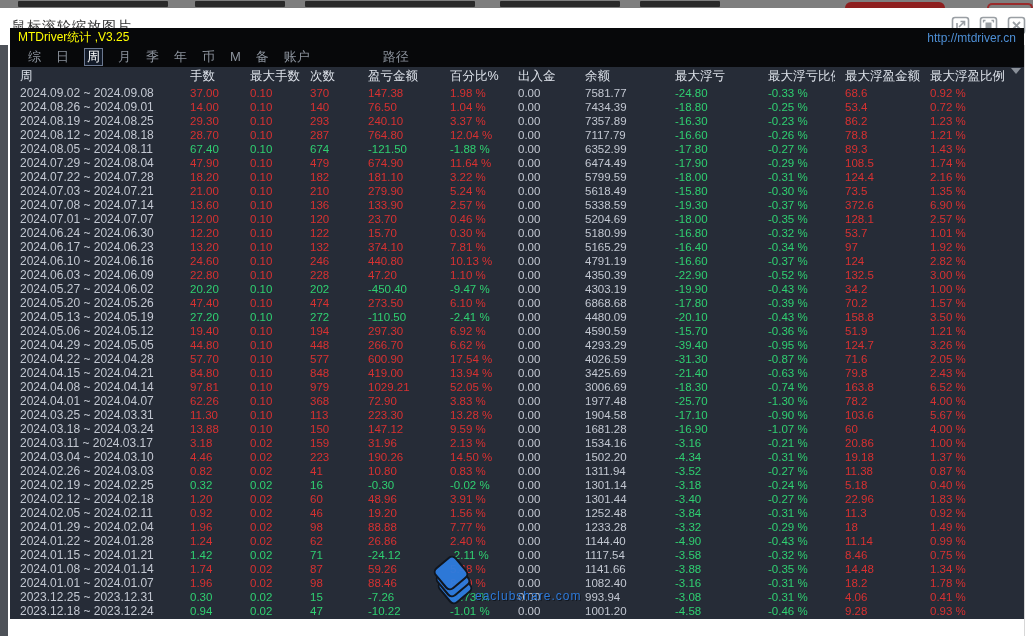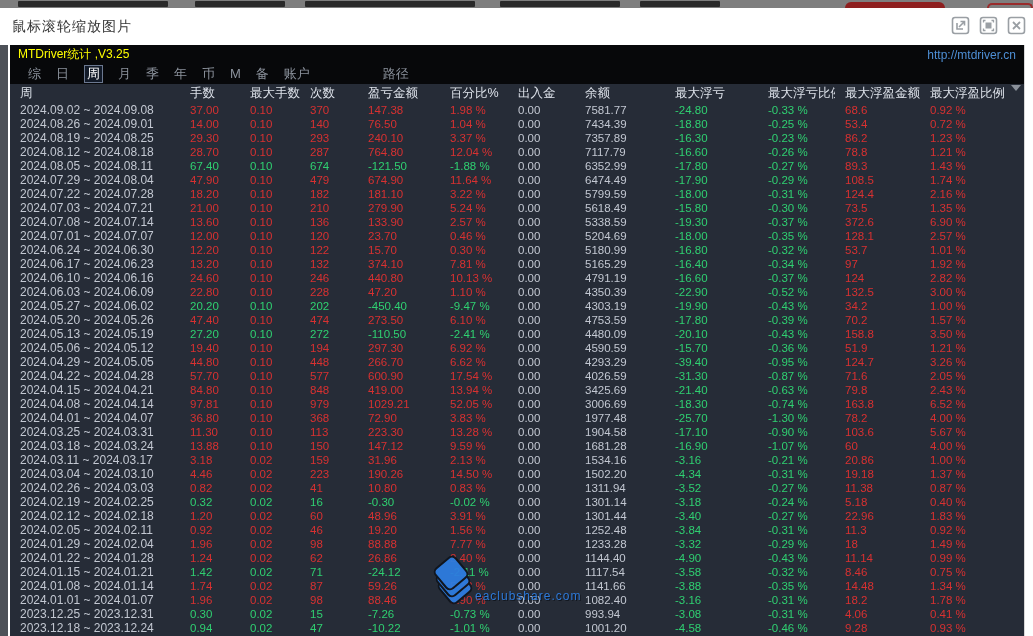--- a/index.html
+++ b/index.html
@@ -21,21 +21,21 @@
   .modal-title{position:absolute;left:12px;top:10px;font-size:14px;color:#333333;letter-spacing:1px;}
   .win-icons{position:absolute;right:7px;top:8px;display:flex;gap:9px;}
   .win-icons .wbtn{width:19px;height:19px;color:#9a9fa4;cursor:pointer;}
   .win-icons svg{display:block;}
 
   
   .left-strip{position:absolute;left:0;top:45px;width:8px;bottom:0;background:#4d5158;}
   .right-strip{position:absolute;right:0;top:45px;width:9px;bottom:0;background:#ffffff;border-left:1px solid #d8d8d8;}
 
   
-  .panel{position:absolute;left:10px;top:45px;width:1014px;height:591px;background:var(--panel-bg);overflow:hidden;}
+  .panel{position:absolute;left:10px;top:28px;width:1014px;height:591px;background:var(--panel-bg);overflow:hidden;}
   .app-bar{height:19px;display:flex;align-items:center;justify-content:space-between;padding:0 8px 0 8px;}
   .app-title{color:#ffff00;font-size:12px;}
   .app-url{color:#4e8fd5;font-size:12px;text-decoration:none;}
 
   .tab-bar{height:20px;display:flex;align-items:center;padding-left:18px;}
   .tab{color:#8b929c;font-size:13px;margin-right:15px;cursor:pointer;line-height:16px;}
   .tab.active{color:#ffffff;border:1px solid #6b7890;background:#121a28;padding:0 2px;}
   .tab:last-child{margin-left:58px;}
 
   .table-wrap{position:absolute;left:0;right:0;top:39px;bottom:0;background:var(--tbl-bg);}
@@ -369,21 +369,21 @@
             <td class="red">1.00 %</td>
           </tr>
           <tr>
             <td class="date">2024.05.20 ~ 2024.05.26</td>
             <td class="red">47.40</td>
             <td class="red">0.10</td>
             <td class="red">474</td>
             <td class="red">273.50</td>
             <td class="red">6.10 %</td>
             <td class="neu">0.00</td>
-            <td class="neu">4753.59</td>
+            <td class="neu">6868.68</td>
             <td class="grn">-17.80</td>
             <td class="grn">-0.39 %</td>
             <td class="red">70.2</td>
             <td class="red">1.57 %</td>
           </tr>
           <tr>
             <td class="date">2024.05.13 ~ 2024.05.19</td>
             <td class="grn">27.20</td>
             <td class="grn">0.10</td>
             <td class="grn">272</td>
@@ -461,21 +461,21 @@
             <td class="red">52.05 %</td>
             <td class="neu">0.00</td>
             <td class="neu">3006.69</td>
             <td class="grn">-18.30</td>
             <td class="grn">-0.74 %</td>
             <td class="red">163.8</td>
             <td class="red">6.52 %</td>
           </tr>
           <tr>
             <td class="date">2024.04.01 ~ 2024.04.07</td>
-            <td class="red">36.80</td>
+            <td class="red">62.26</td>
             <td class="red">0.10</td>
             <td class="red">368</td>
             <td class="red">72.90</td>
             <td class="red">3.83 %</td>
             <td class="neu">0.00</td>
             <td class="neu">1977.48</td>
             <td class="grn">-25.70</td>
             <td class="grn">-1.30 %</td>
             <td class="red">78.2</td>
             <td class="red">4.00 %</td>

